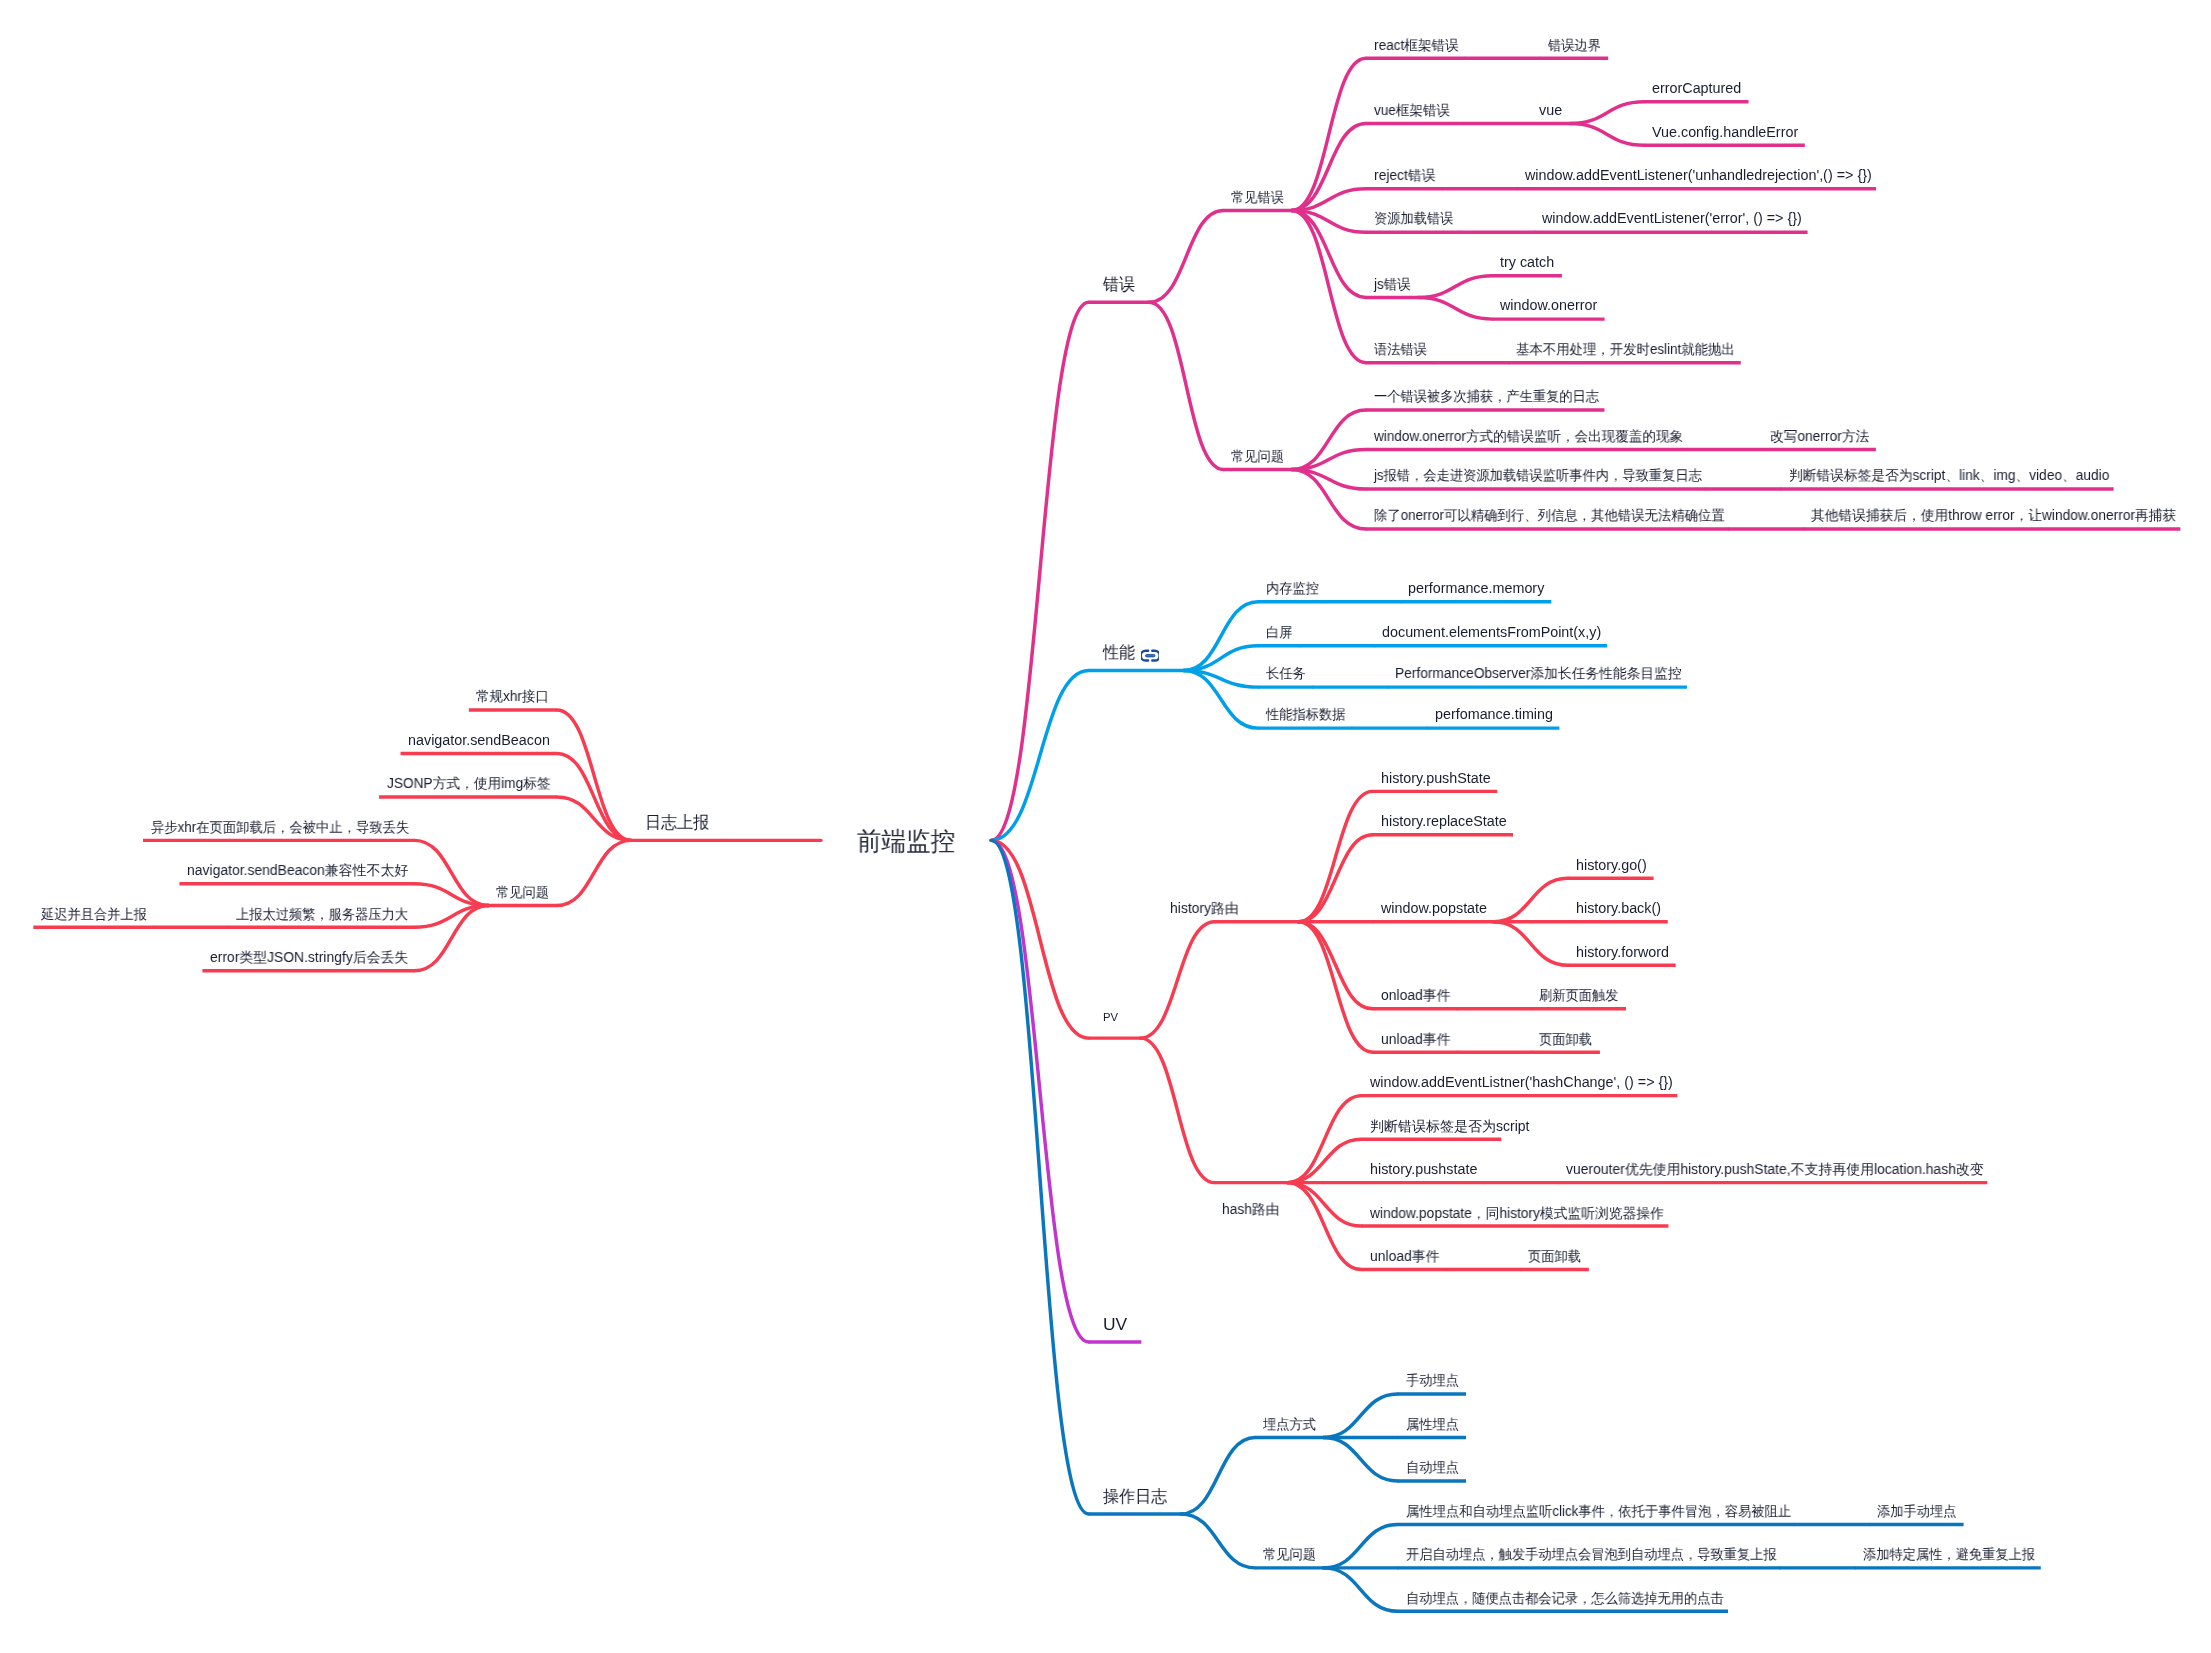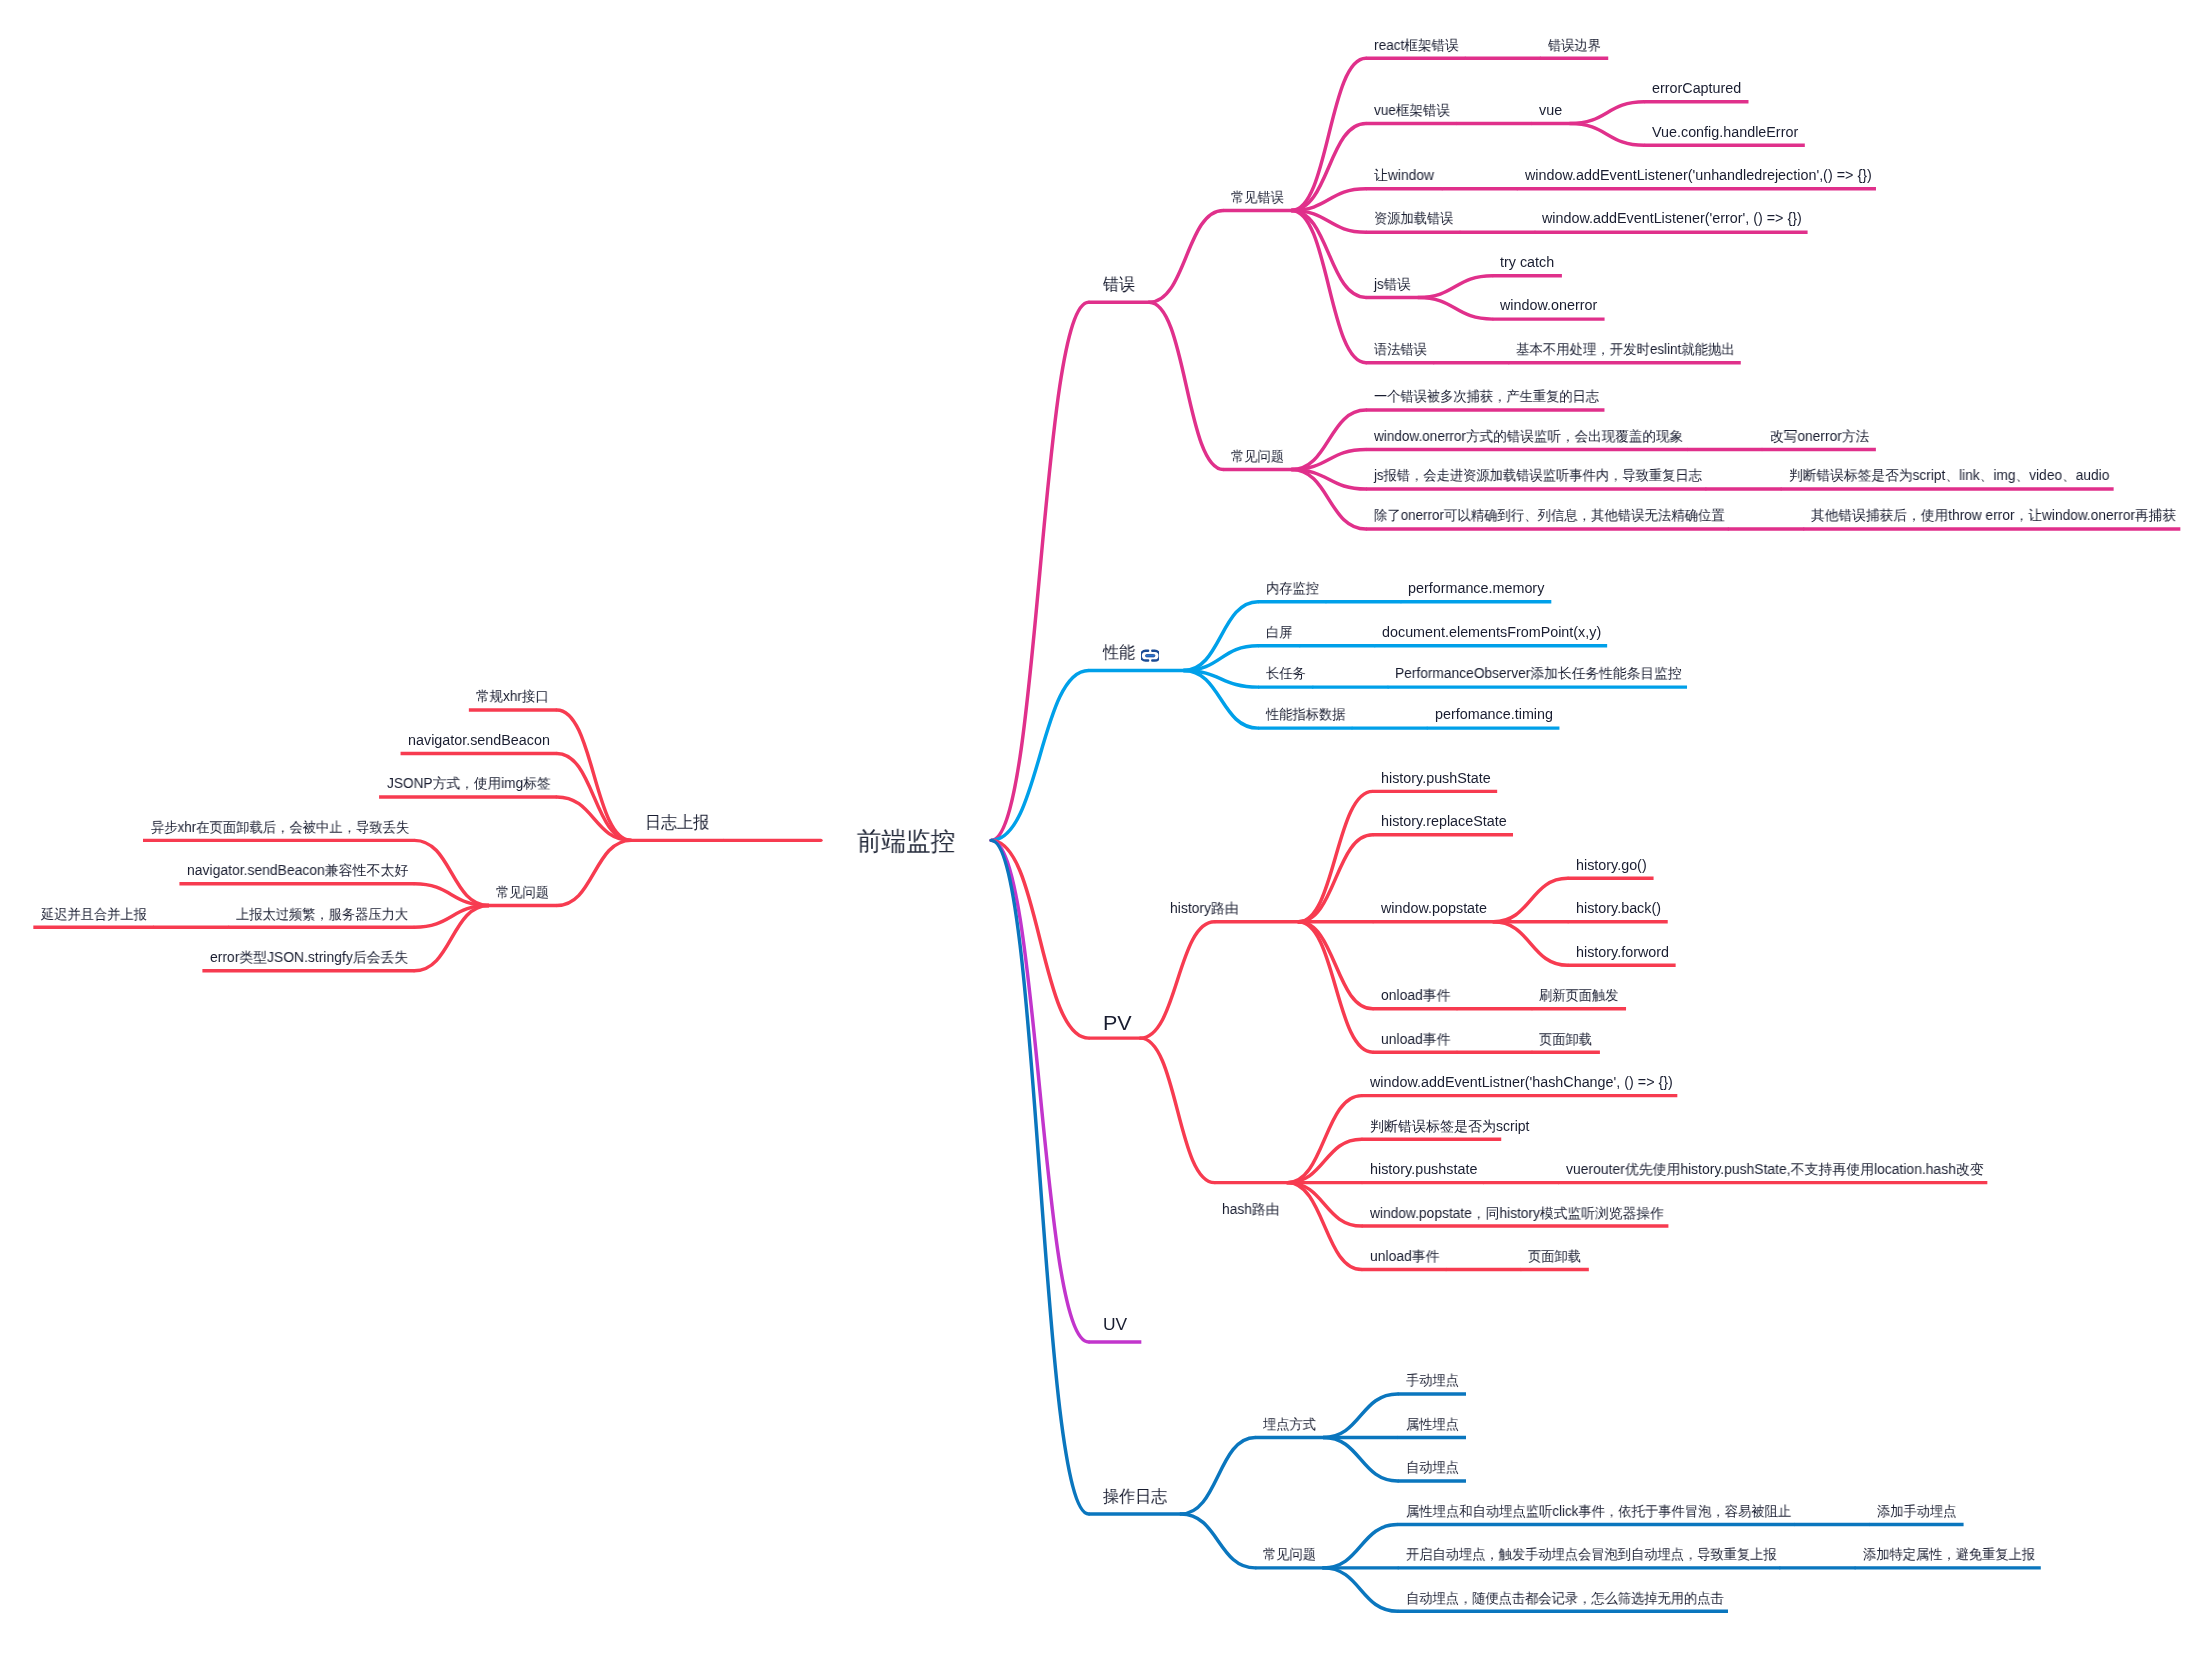--- a/index.html
+++ b/index.html
@@ -178,21 +178,21 @@
   <div id="labels">
       <div class="root-label" style="font-size: 26px; left: 906px; top: 841px; transform: translate(-50%, -50%) scaleX(0.9454);">前端监控</div>
       <div class="node-label" style="font-size: 17px; left: 1103px; top: 276px; transform: scaleX(0.9454);">错误</div>
       <div class="node-label" style="font-size: 14px; left: 1231px; top: 190px; transform: scaleX(0.9454);">常见错误</div>
       <div class="node-label" style="font-size: 14px; left: 1374px; top: 38px; transform: scaleX(0.9737);">react框架错误</div>
       <div class="node-label" style="font-size: 14px; left: 1548px; top: 38px; transform: scaleX(0.9454);">错误边界</div>
       <div class="node-label" style="font-size: 14px; left: 1374px; top: 103px; transform: scaleX(0.9681);">vue框架错误</div>
       <div class="node-label" style="font-size: 14px; left: 1539px; top: 103px; transform: scaleX(1.0245);">vue</div>
       <div class="node-label" style="font-size: 14px; left: 1652px; top: 81px; transform: scaleX(1.0245);">errorCaptured</div>
       <div class="node-label" style="font-size: 14px; left: 1652px; top: 125px; transform: scaleX(1.0245);">Vue.config.handleError</div>
-      <div class="node-label" style="font-size: 14px; left: 1374px; top: 168px; transform: scaleX(0.9889);">让window</div>
+      <div class="node-label" style="font-size: 14px; left: 1374px; top: 168px; transform: scaleX(0.9889);">reject错误</div>
       <div class="node-label" style="font-size: 14px; left: 1525px; top: 168px; transform: scaleX(1.0245);">window.addEventListener('unhandledrejection',() =&gt; {})</div>
       <div class="node-label" style="font-size: 14px; left: 1374px; top: 211px; transform: scaleX(0.9454);">资源加载错误</div>
       <div class="node-label" style="font-size: 14px; left: 1542px; top: 211px; transform: scaleX(1.0245);">window.addEventListener('error', () =&gt; {})</div>
       <div class="node-label" style="font-size: 14px; left: 1374px; top: 277px; transform: scaleX(0.9664);">js错误</div>
       <div class="node-label" style="font-size: 14px; left: 1500px; top: 255px; transform: scaleX(1.0245);">try catch</div>
       <div class="node-label" style="font-size: 14px; left: 1500px; top: 298px; transform: scaleX(1.0245);">window.onerror</div>
       <div class="node-label" style="font-size: 14px; left: 1374px; top: 342px; transform: scaleX(0.9454);">语法错误</div>
       <div class="node-label" style="font-size: 14px; left: 1516px; top: 342px; transform: scaleX(0.9567);">基本不用处理，开发时eslint就能抛出</div>
       <div class="node-label" style="font-size: 14px; left: 1231px; top: 449px; transform: scaleX(0.9454);">常见问题</div>
       <div class="node-label" style="font-size: 14px; left: 1374px; top: 389px; transform: scaleX(0.9454);">一个错误被多次捕获，产生重复的日志</div>
@@ -211,21 +211,21 @@
           <rect x="44" y="53" width="93" height="24" rx="12" fill="#2a72cf" stroke="#1b4b94" stroke-width="8"></rect>
         </svg></span>
       <div class="node-label" style="font-size: 14px; left: 1266px; top: 581px; transform: scaleX(0.9454);">内存监控</div>
       <div class="node-label" style="font-size: 14px; left: 1408px; top: 581px; transform: scaleX(1.0245);">performance.memory</div>
       <div class="node-label" style="font-size: 14px; left: 1266px; top: 625px; transform: scaleX(0.9454);">白屏</div>
       <div class="node-label" style="font-size: 14px; left: 1382px; top: 625px; transform: scaleX(1.0245);">document.elementsFromPoint(x,y)</div>
       <div class="node-label" style="font-size: 14px; left: 1266px; top: 666px; transform: scaleX(0.9454);">长任务</div>
       <div class="node-label" style="font-size: 14px; left: 1395px; top: 666px; transform: scaleX(0.9827);">PerformanceObserver添加长任务性能条目监控</div>
       <div class="node-label" style="font-size: 14px; left: 1266px; top: 707px; transform: scaleX(0.9454);">性能指标数据</div>
       <div class="node-label" style="font-size: 14px; left: 1435px; top: 707px; transform: scaleX(1.0245);">perfomance.timing</div>
-      <div class="node-label" style="font-size: 21px; left: 1103px; top: 1012px; transform: scaleX(1.0245);">PV</div>
+      <div class="node-label" style="font-size: 11px; left: 1103px; top: 1012px; transform: scaleX(1.0245);">PV</div>
       <div class="node-label" style="font-size: 14px; left: 1170px; top: 901px; transform: scaleX(0.9925); text-align: right;">history路由</div>
       <div class="node-label" style="font-size: 14px; left: 1381px; top: 771px; transform: scaleX(1.0245);">history.pushState</div>
       <div class="node-label" style="font-size: 14px; left: 1381px; top: 814px; transform: scaleX(1.0245);">history.replaceState</div>
       <div class="node-label" style="font-size: 14px; left: 1381px; top: 901px; transform: scaleX(1.0245);">window.popstate</div>
       <div class="node-label" style="font-size: 14px; left: 1576px; top: 858px; transform: scaleX(1.0245);">history.go()</div>
       <div class="node-label" style="font-size: 14px; left: 1576px; top: 901px; transform: scaleX(1.0245);">history.back()</div>
       <div class="node-label" style="font-size: 14px; left: 1576px; top: 945px; transform: scaleX(1.0245);">history.forword</div>
       <div class="node-label" style="font-size: 14px; left: 1381px; top: 988px; transform: scaleX(0.9929); text-align: center;">onload事件</div>
       <div class="node-label" style="font-size: 14px; left: 1539px; top: 988px; transform: scaleX(0.9454);">刷新页面触发</div>
       <div class="node-label" style="font-size: 14px; left: 1381px; top: 1032px; transform: scaleX(0.9929);">unload事件</div>

